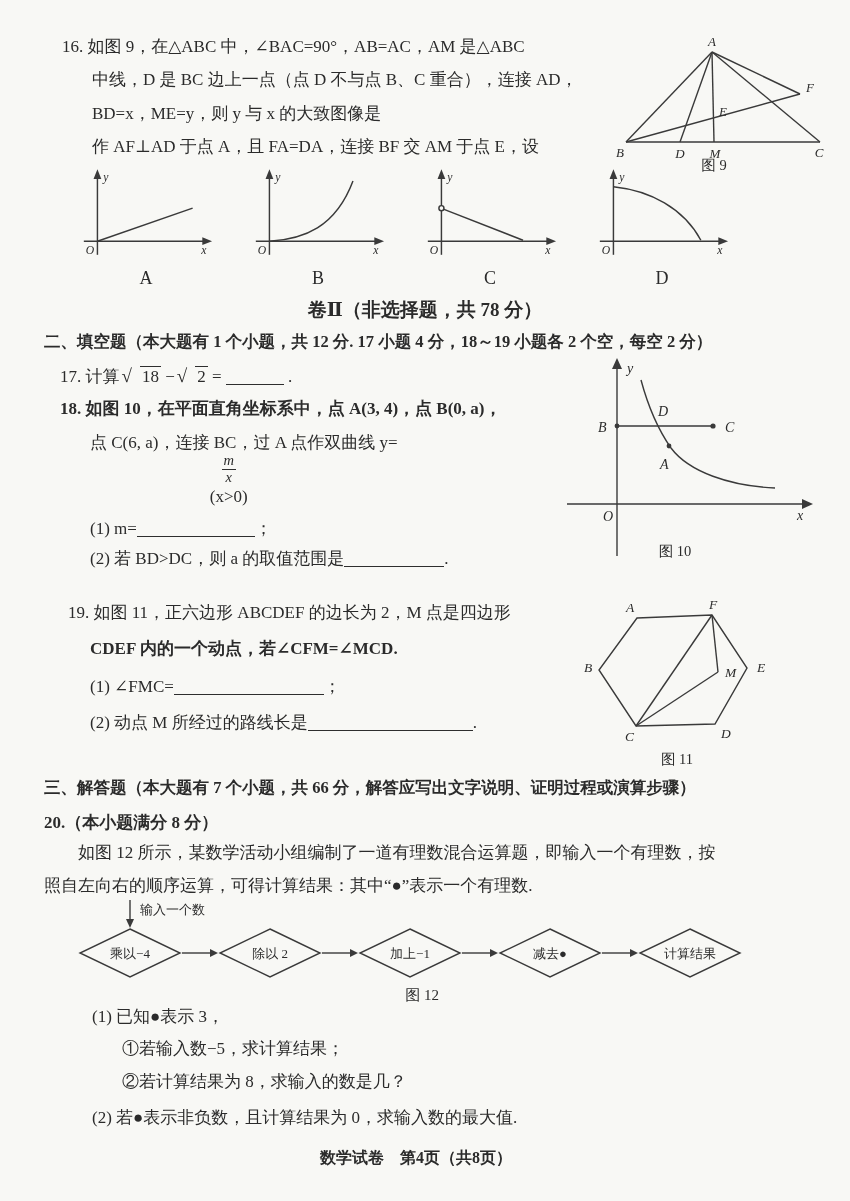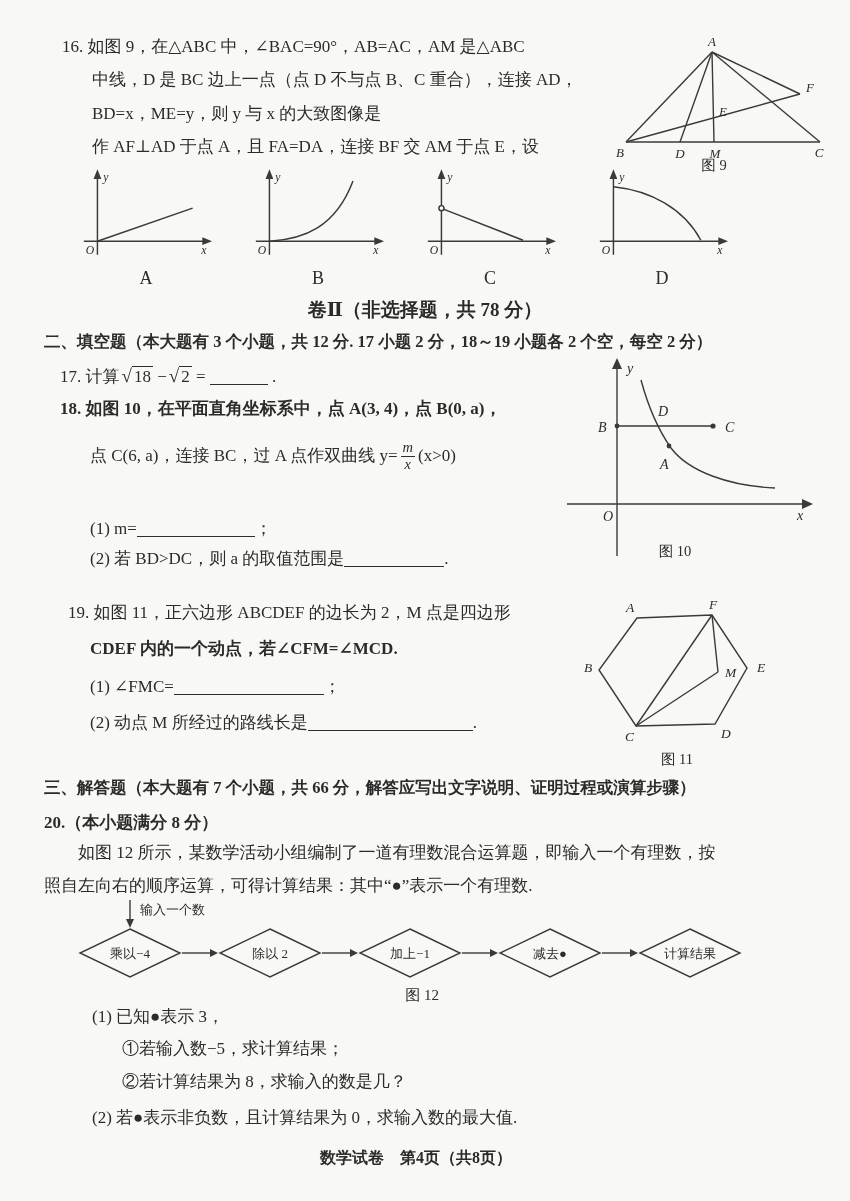--- a/index.html
+++ b/index.html
@@ -10,21 +10,21 @@
     color:#2b2b2b;
     position:relative;
     overflow:hidden;
   }
   .abs{position:absolute;}
   .ln{white-space:nowrap;font-size:17px;line-height:1.25;}
   .serifbold{font-weight:700;}
   .blank{display:inline-block;border-bottom:1.6px solid #2e2e2e;height:15px;vertical-align:-3px;}
   .w58{width:58px;} .w118{width:118px;} .w100{width:100px;} .w150{width:150px;} .w165{width:165px;}
   .radsign{font-size:19px;margin-left:2px;}
-  .rad-v{border-top:1.6px solid #2e2e2e;padding:0 2px;font-style:italic;font-style:normal;}
+  .rad-v{border-top:1.6px solid #2e2e2e;padding:0 2px;font-style:italic;font-style:normal;margin-left:8px;}
   .frac{display:inline-flex;flex-direction:column;align-items:center;line-height:1.08;font-size:14.5px;vertical-align:middle;margin:0 3px;font-style:italic;}
   .frac .den{border-top:1.4px solid #2e2e2e;padding:0 4px;}
   .opt-row{display:flex;justify-content:space-between;}
   .opt{width:136px;text-align:center;}
   .opt-label{font-size:18px;margin-top:4px;}
   svg text{fill:#2b2b2b;}
   .figcap{font-size:14.5px;}
   .hang{padding-left:30px;}
 </style>
 </head>
@@ -140,35 +140,35 @@
         <text x="127" y="87">x</text>
         <text x="8" y="87">O</text>
       </g>
     </svg>
     <div class="opt-label">D</div>
   </div>
 </div>
 
 <div class="abs ln serifbold" style="left:0;top:298px;width:850px;text-align:center;font-size:19px;font-weight:700;">卷Ⅱ（非选择题，共 78 分）</div>
 
-<div class="abs ln serifbold" style="left:44px;top:332px;font-size:16.5px;font-weight:700;">二、填空题（本大题有 3 个小题，共 12 分. 17 小题 2 分，18～19 小题各 2 个空，每空 2 分）</div>
+<div class="abs ln serifbold" style="left:44px;top:332px;font-size:16.5px;font-weight:700;">二、填空题（本大题有 1 个小题，共 12 分. 17 小题 4 分，18～19 小题各 2 个空，每空 2 分）</div>
 
 <div class="abs" style="left:60px;top:364px;width:768px;height:216px;">
 
   <div class="ln" style="position:absolute;left:0;top:0;">
     <span>17. 计算</span><span class="radsign">√</span><span class="rad-v">18</span>
     <span>−</span><span class="radsign">√</span><span class="rad-v">2</span>
     <span>=</span>
     <span class="blank w58"></span>
     <span>.</span>
   </div>
 
   <div class="ln" style="position:absolute;left:0;top:34px;font-weight:bold;">18. 如图 10，在平面直角坐标系中，点 A(3, 4)，点 B(0, a)，</div>
 
-  <div class="ln" style="position:absolute;left:0;top:68px;height:48px;display:flex;align-items:center;">
+  <div class="ln" style="position:absolute;left:0;top:68px;height:48px;display:flex;align-items:center;flex-direction:column;">
     <span class="hang">点 C(6, a)，连接 BC，过 A 点作双曲线 y=</span>
       <span class="frac">
         <span class="num">m</span>
         <span class="den">x</span>
       </span>
       <span>(x&gt;0)</span>
   </div>
 
 
   <div class="ln hang" style="position:absolute;left:0;top:154px;">

